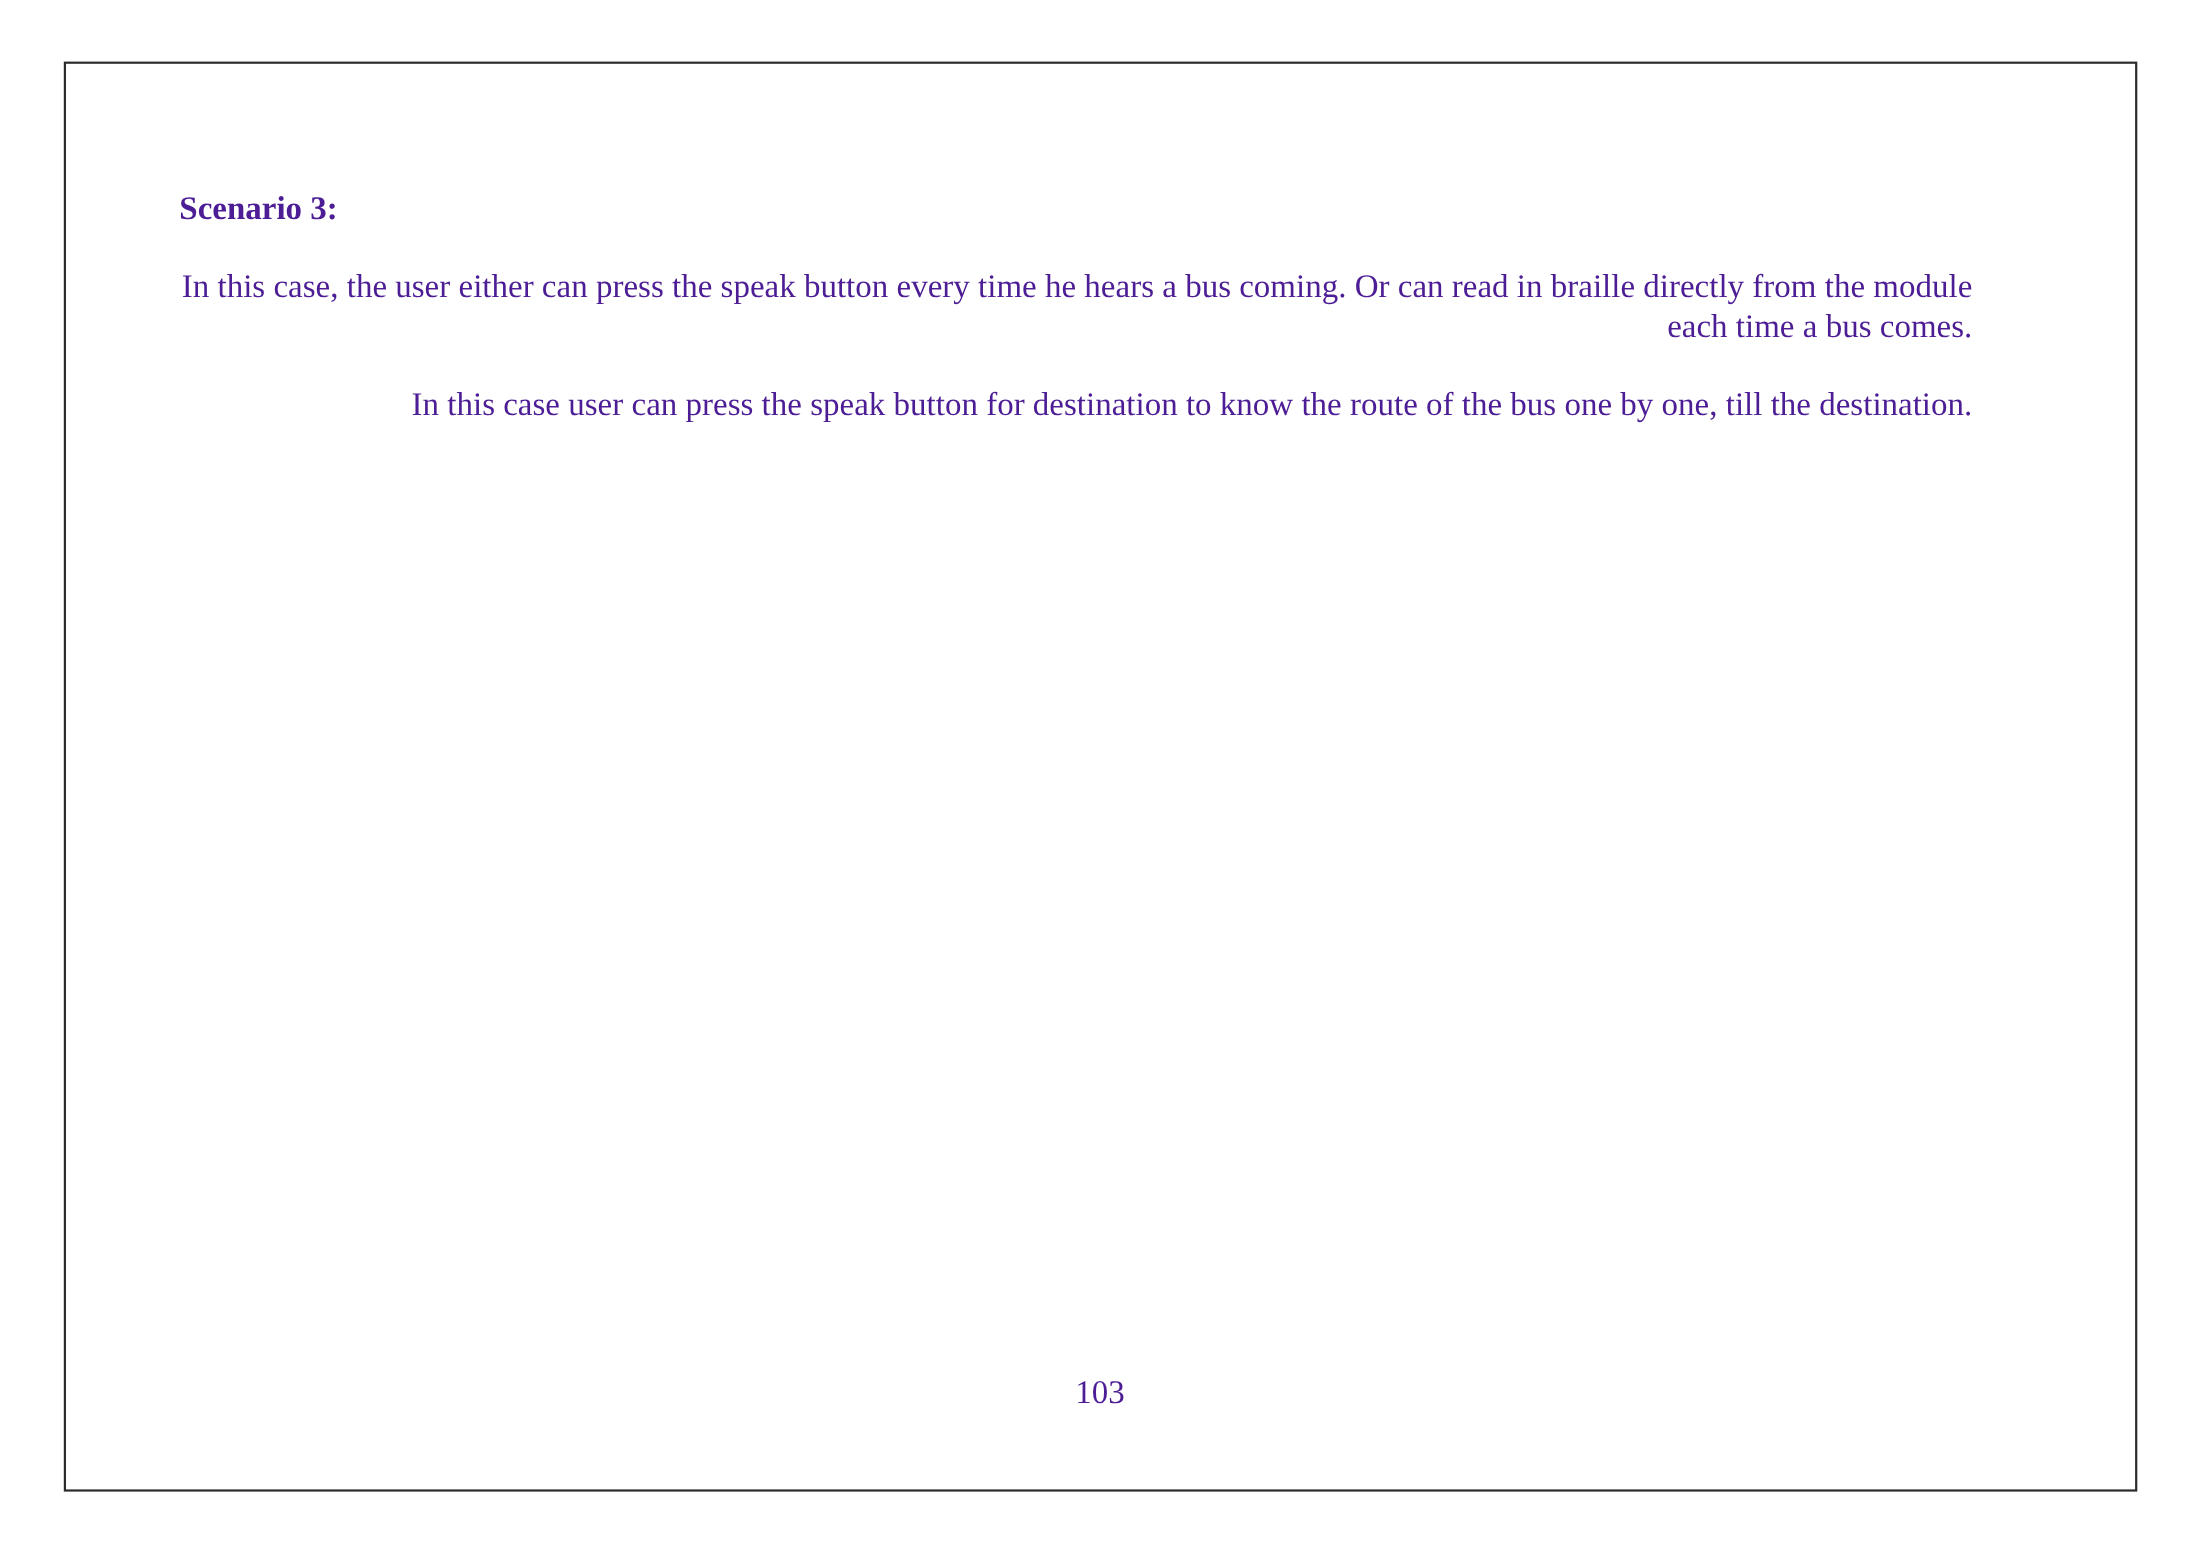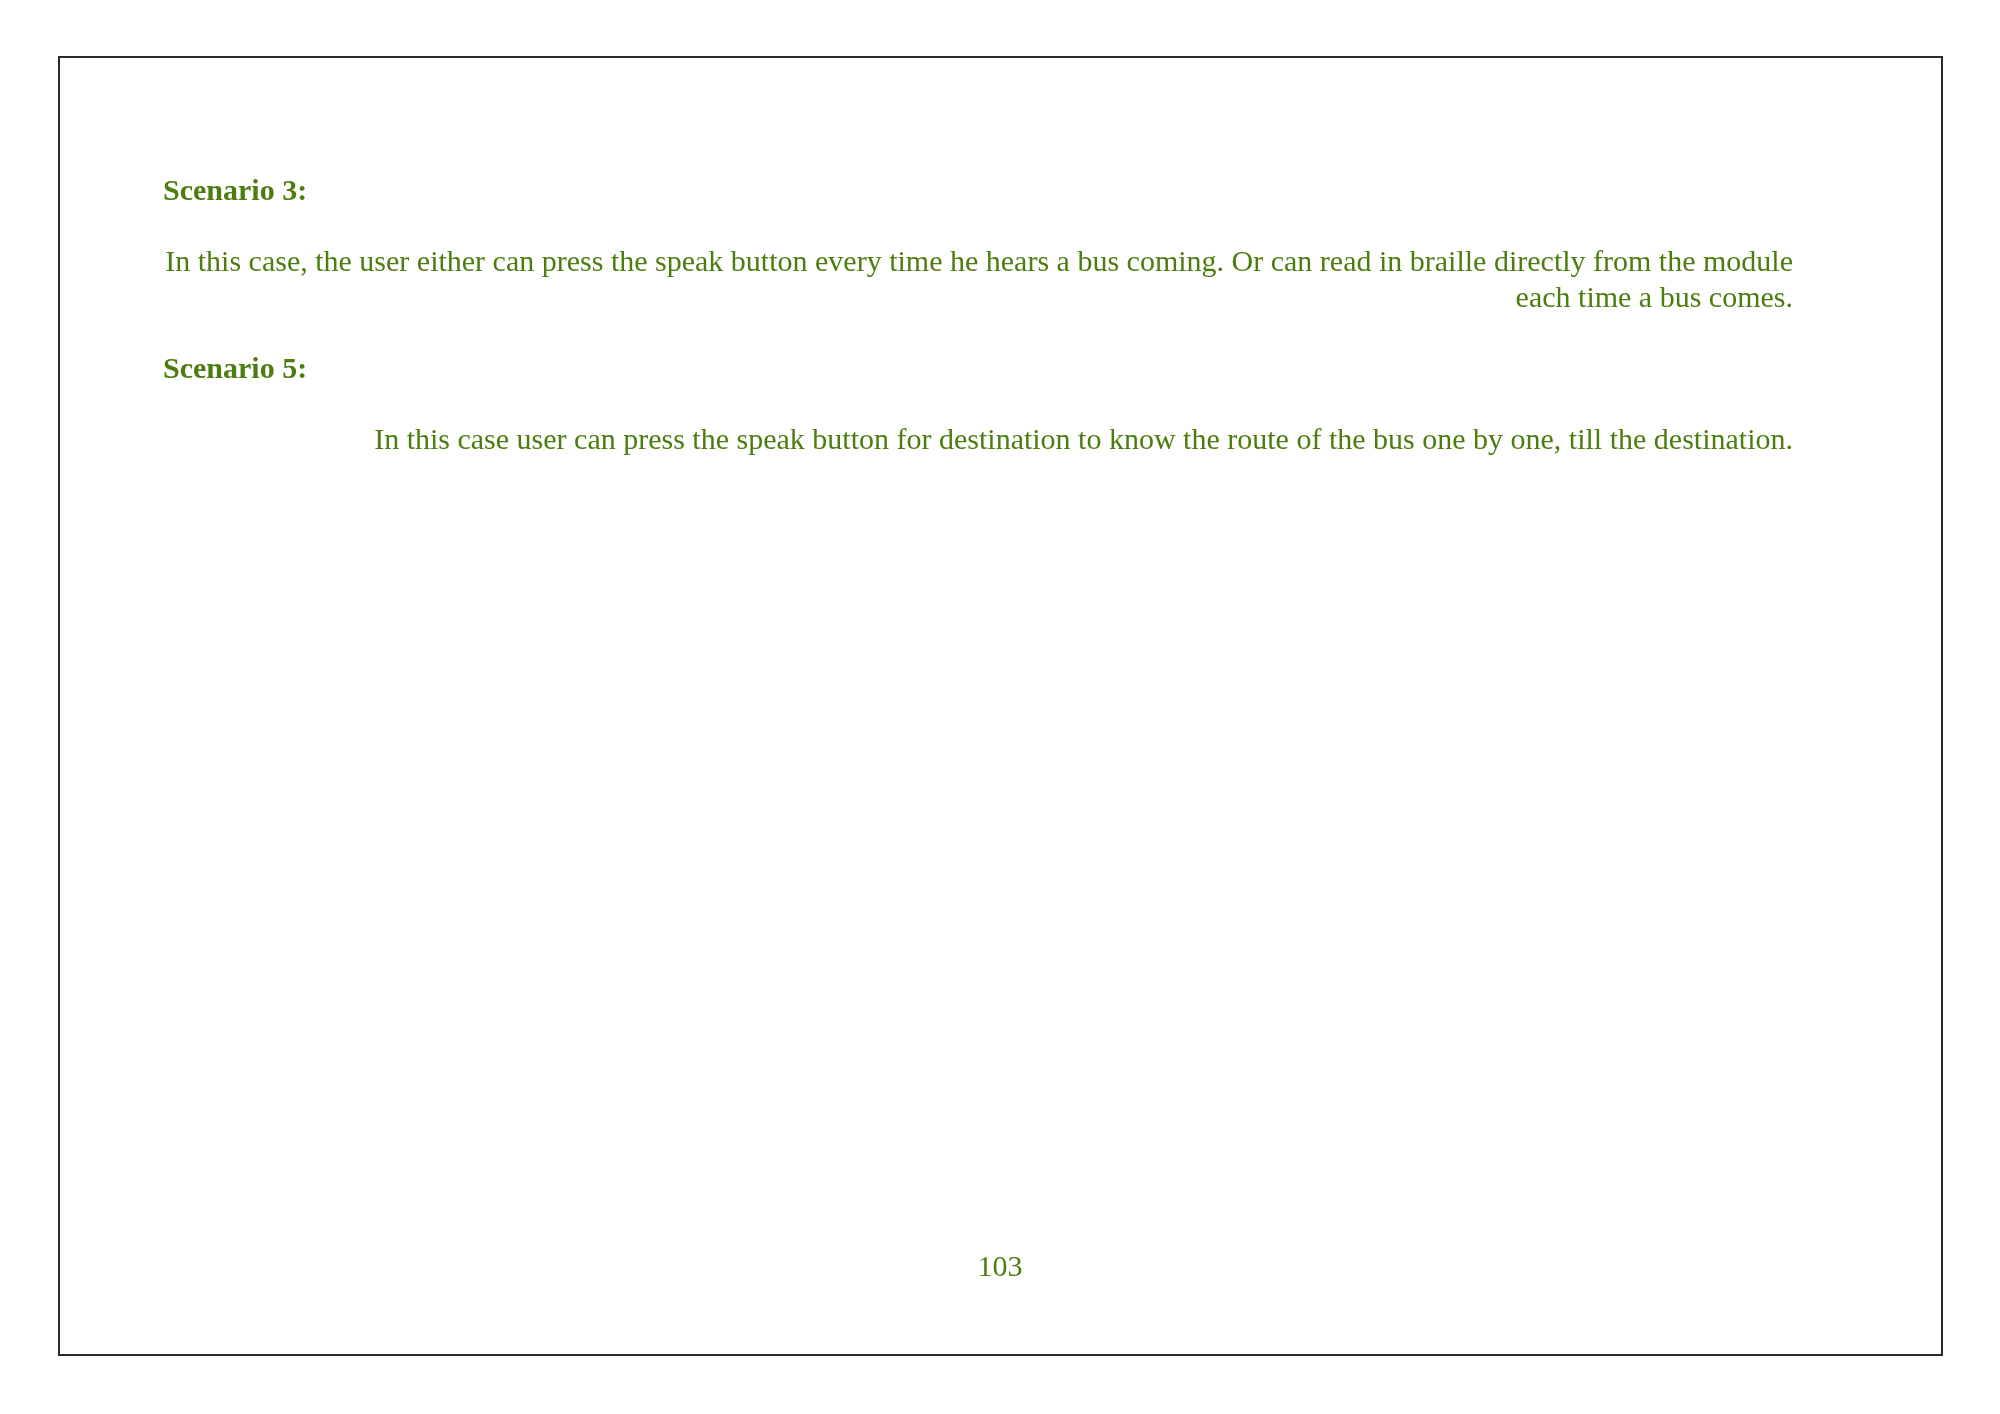--- a/index.html
+++ b/index.html
@@ -6,21 +6,21 @@
     margin: 0;
     padding: 0;
     background: #ffffff;
   }
   .page {
     position: relative;
     width: 2000px;
     height: 1414px;
     background: #ffffff;
     font-family: "Liberation Serif", "DejaVu Serif", serif;
-    color: #4d7c0f;
+    color: #4c1d95;
     overflow: hidden;
   }
   .page-border {
     position: absolute;
     left: 58px;
     top: 56px;
     width: 1885px;
     height: 1300px;
     border: 2px solid #2b2b2b;
     box-sizing: border-box;
@@ -65,21 +65,20 @@
 
     <div>
       <p class="scenario-heading">Scenario 3:</p>
       <p class="scenario-paragraph">In this case, the user either can press the speak button every time he hears a bus coming. Or can read in braille directly from the module each time a bus comes.</p>
     </div>
 
     <div>
     </div>
 
     <div>
-      <p class="scenario-heading">Scenario 5:</p>
       <p class="scenario-paragraph">In this case user can press the speak button for destination to know the route of the bus one by one, till the destination.</p>
     </div>
 
   </div>
 
   <div class="page-number">103</div>
 
 </div>
 
 </body></html>

